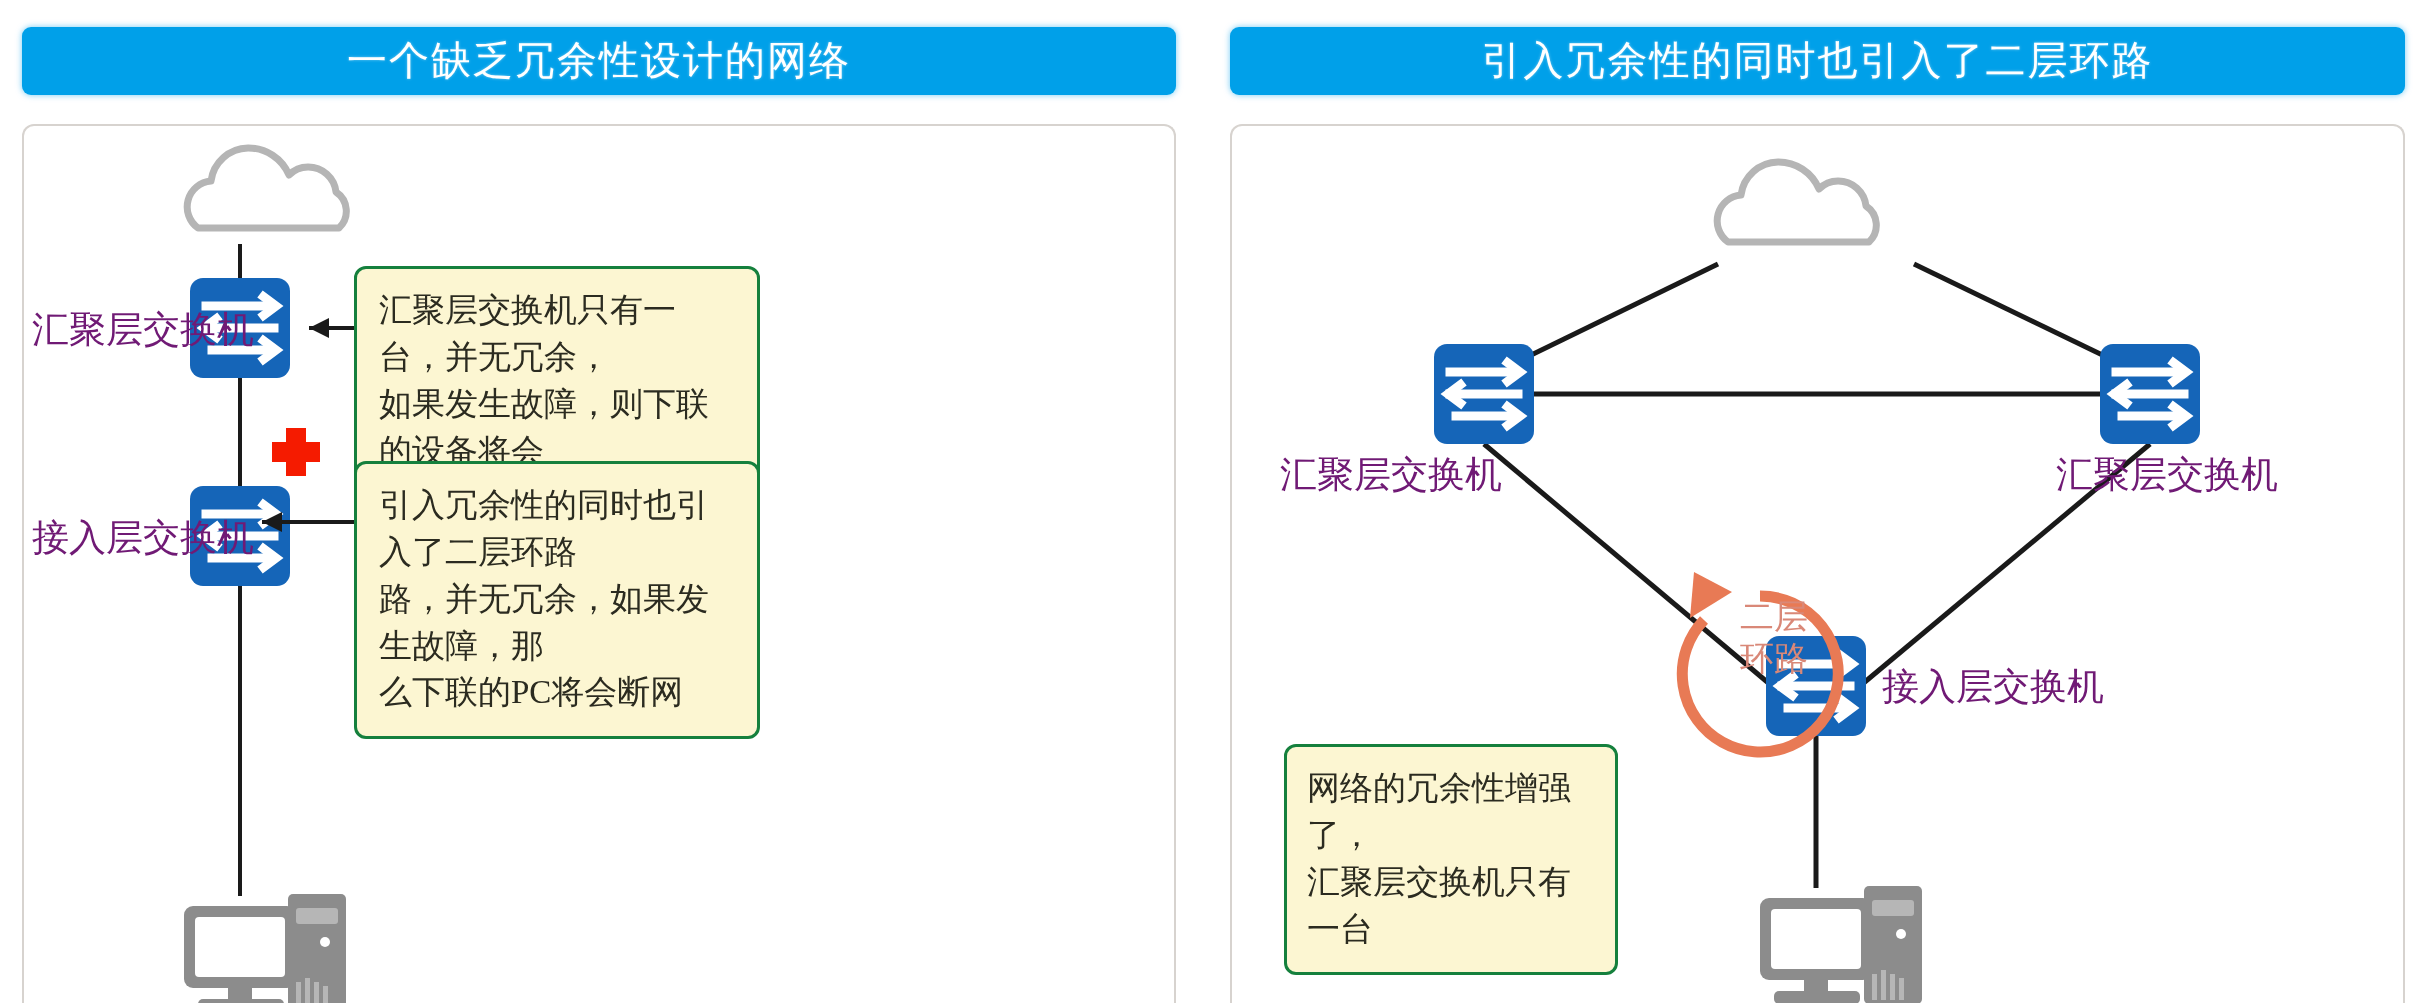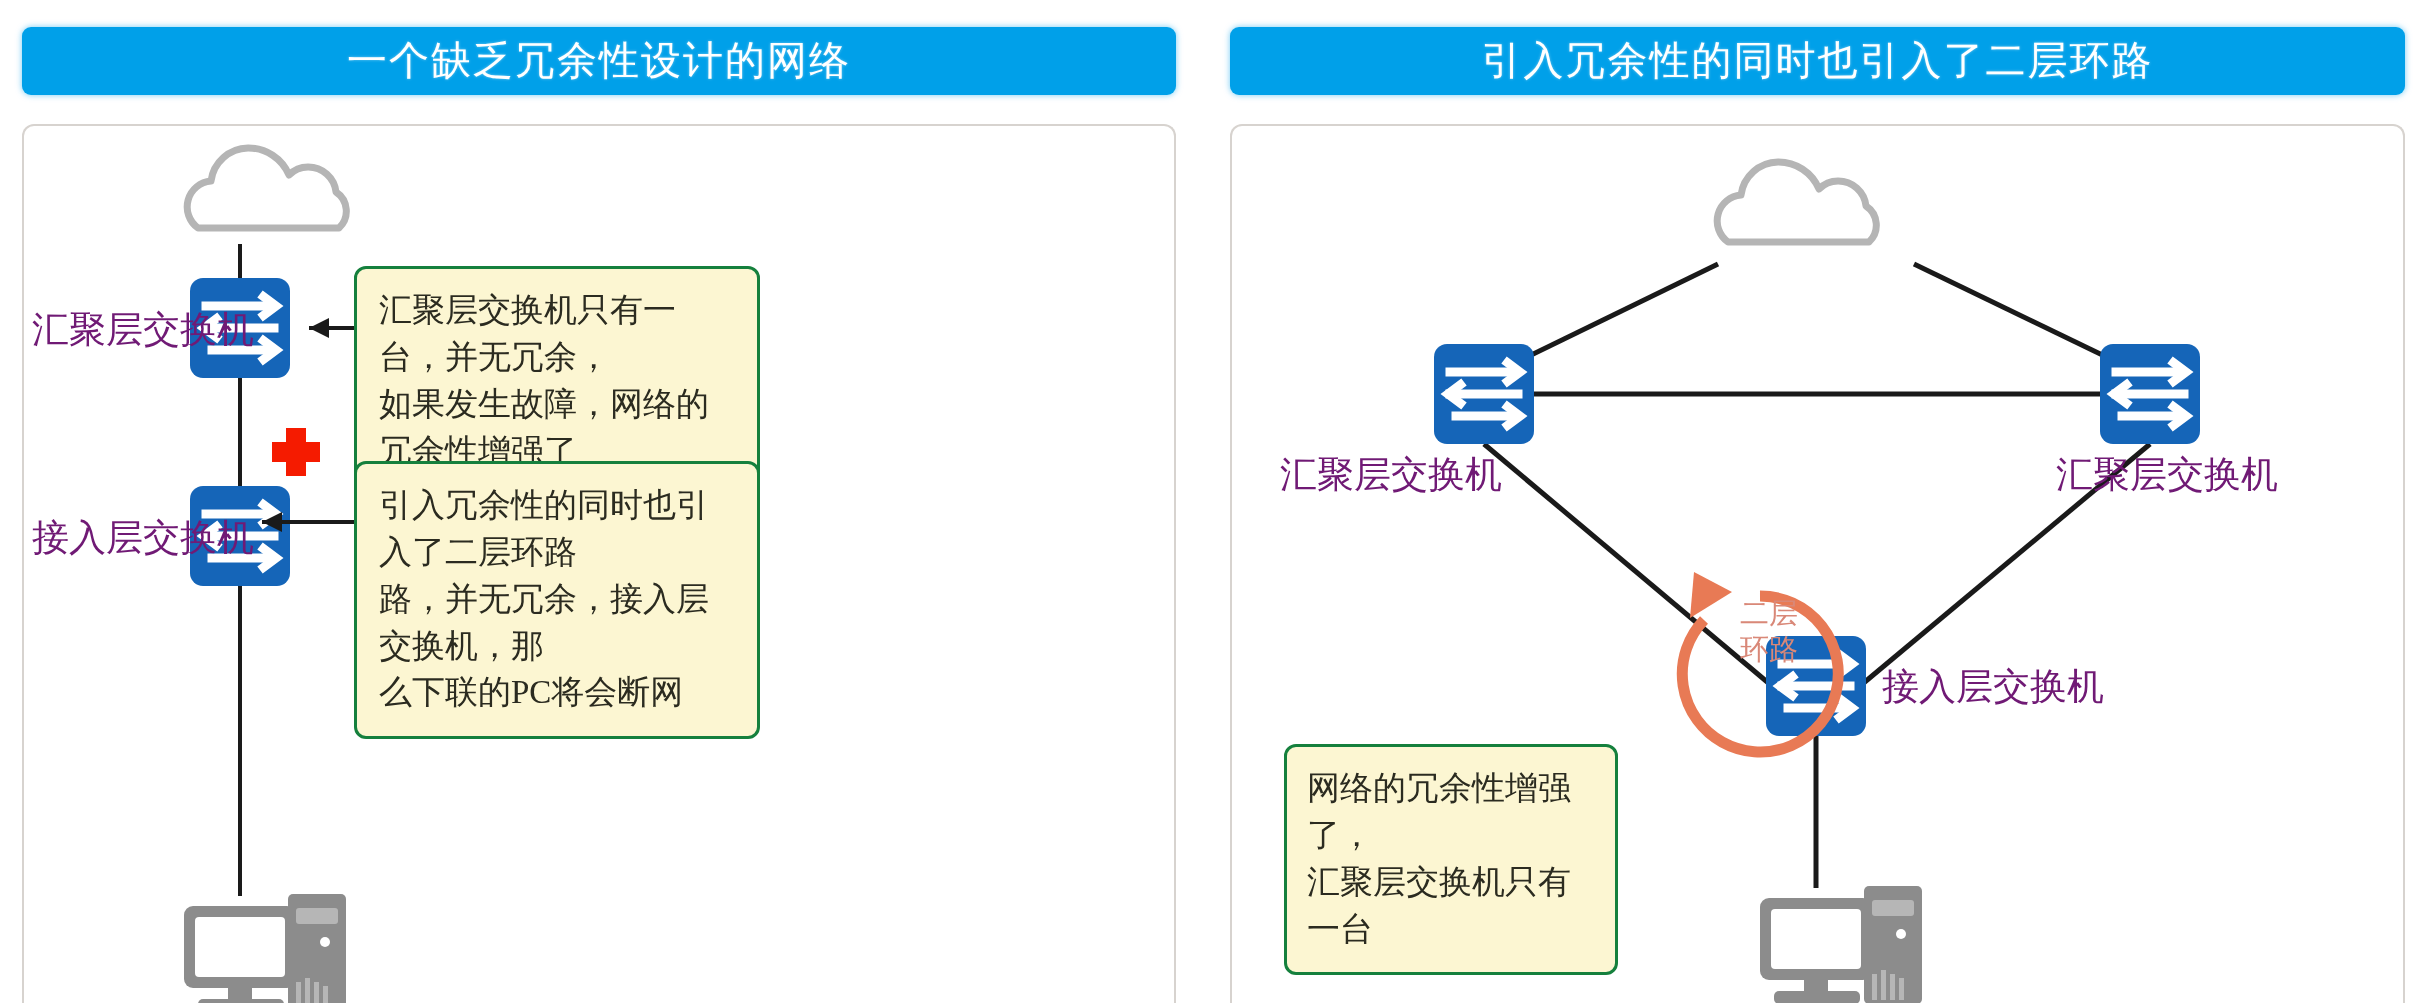--- a/index.html
+++ b/index.html
@@ -90,21 +90,21 @@
     padding: 18px 22px 20px 22px;
     box-sizing: border-box;
     font-family: "Liberation Serif", "DejaVu Serif", serif;
   }
   .callout p { margin: 0; }
 
   
   .loop-text {
     position: absolute;
     color: #D98878;
-    font-size: 29px;
+    font-size: 34px;
     line-height: 1.24;
     text-align: left;
     white-space: nowrap;
     font-family: "Liberation Serif", "DejaVu Serif", serif;
   }
 </style>
 </head>
 <body>
 
 <div class="panel left">
@@ -193,27 +193,27 @@
           <polygon points="238,396 258,386 258,406" fill="#1a1a1a" stroke="none"></polygon>
         </g>
       </svg>
 
       <div class="dev-label" style="left: 8px; top: 185px;">汇聚层交换机</div>
 
       <div class="dev-label" style="left: 8px; top: 393px;">接入层交换机</div>
 
       <div class="callout" style="left: 330px; top: 140px; width: 406px;">
         <p>汇聚层交换机只有一台，并无冗余，</p>
-        <p>如果发生故障，网络的冗余性增强了</p>
+        <p>如果发生故障，则下联的设备将会</p>
         <p>断网</p>
       </div>
 
       <div class="callout" style="left: 330px; top: 335px; width: 406px;">
         <p>引入冗余性的同时也引入了二层环路</p>
-        <p>路，并无冗余，接入层交换机，那</p>
+        <p>路，并无冗余，如果发生故障，那</p>
         <p>么下联的PC将会断网</p>
       </div>
 
     </div>
   </div>
 </div>
 
 <div class="panel right">
 
   <div class="panel-header">

